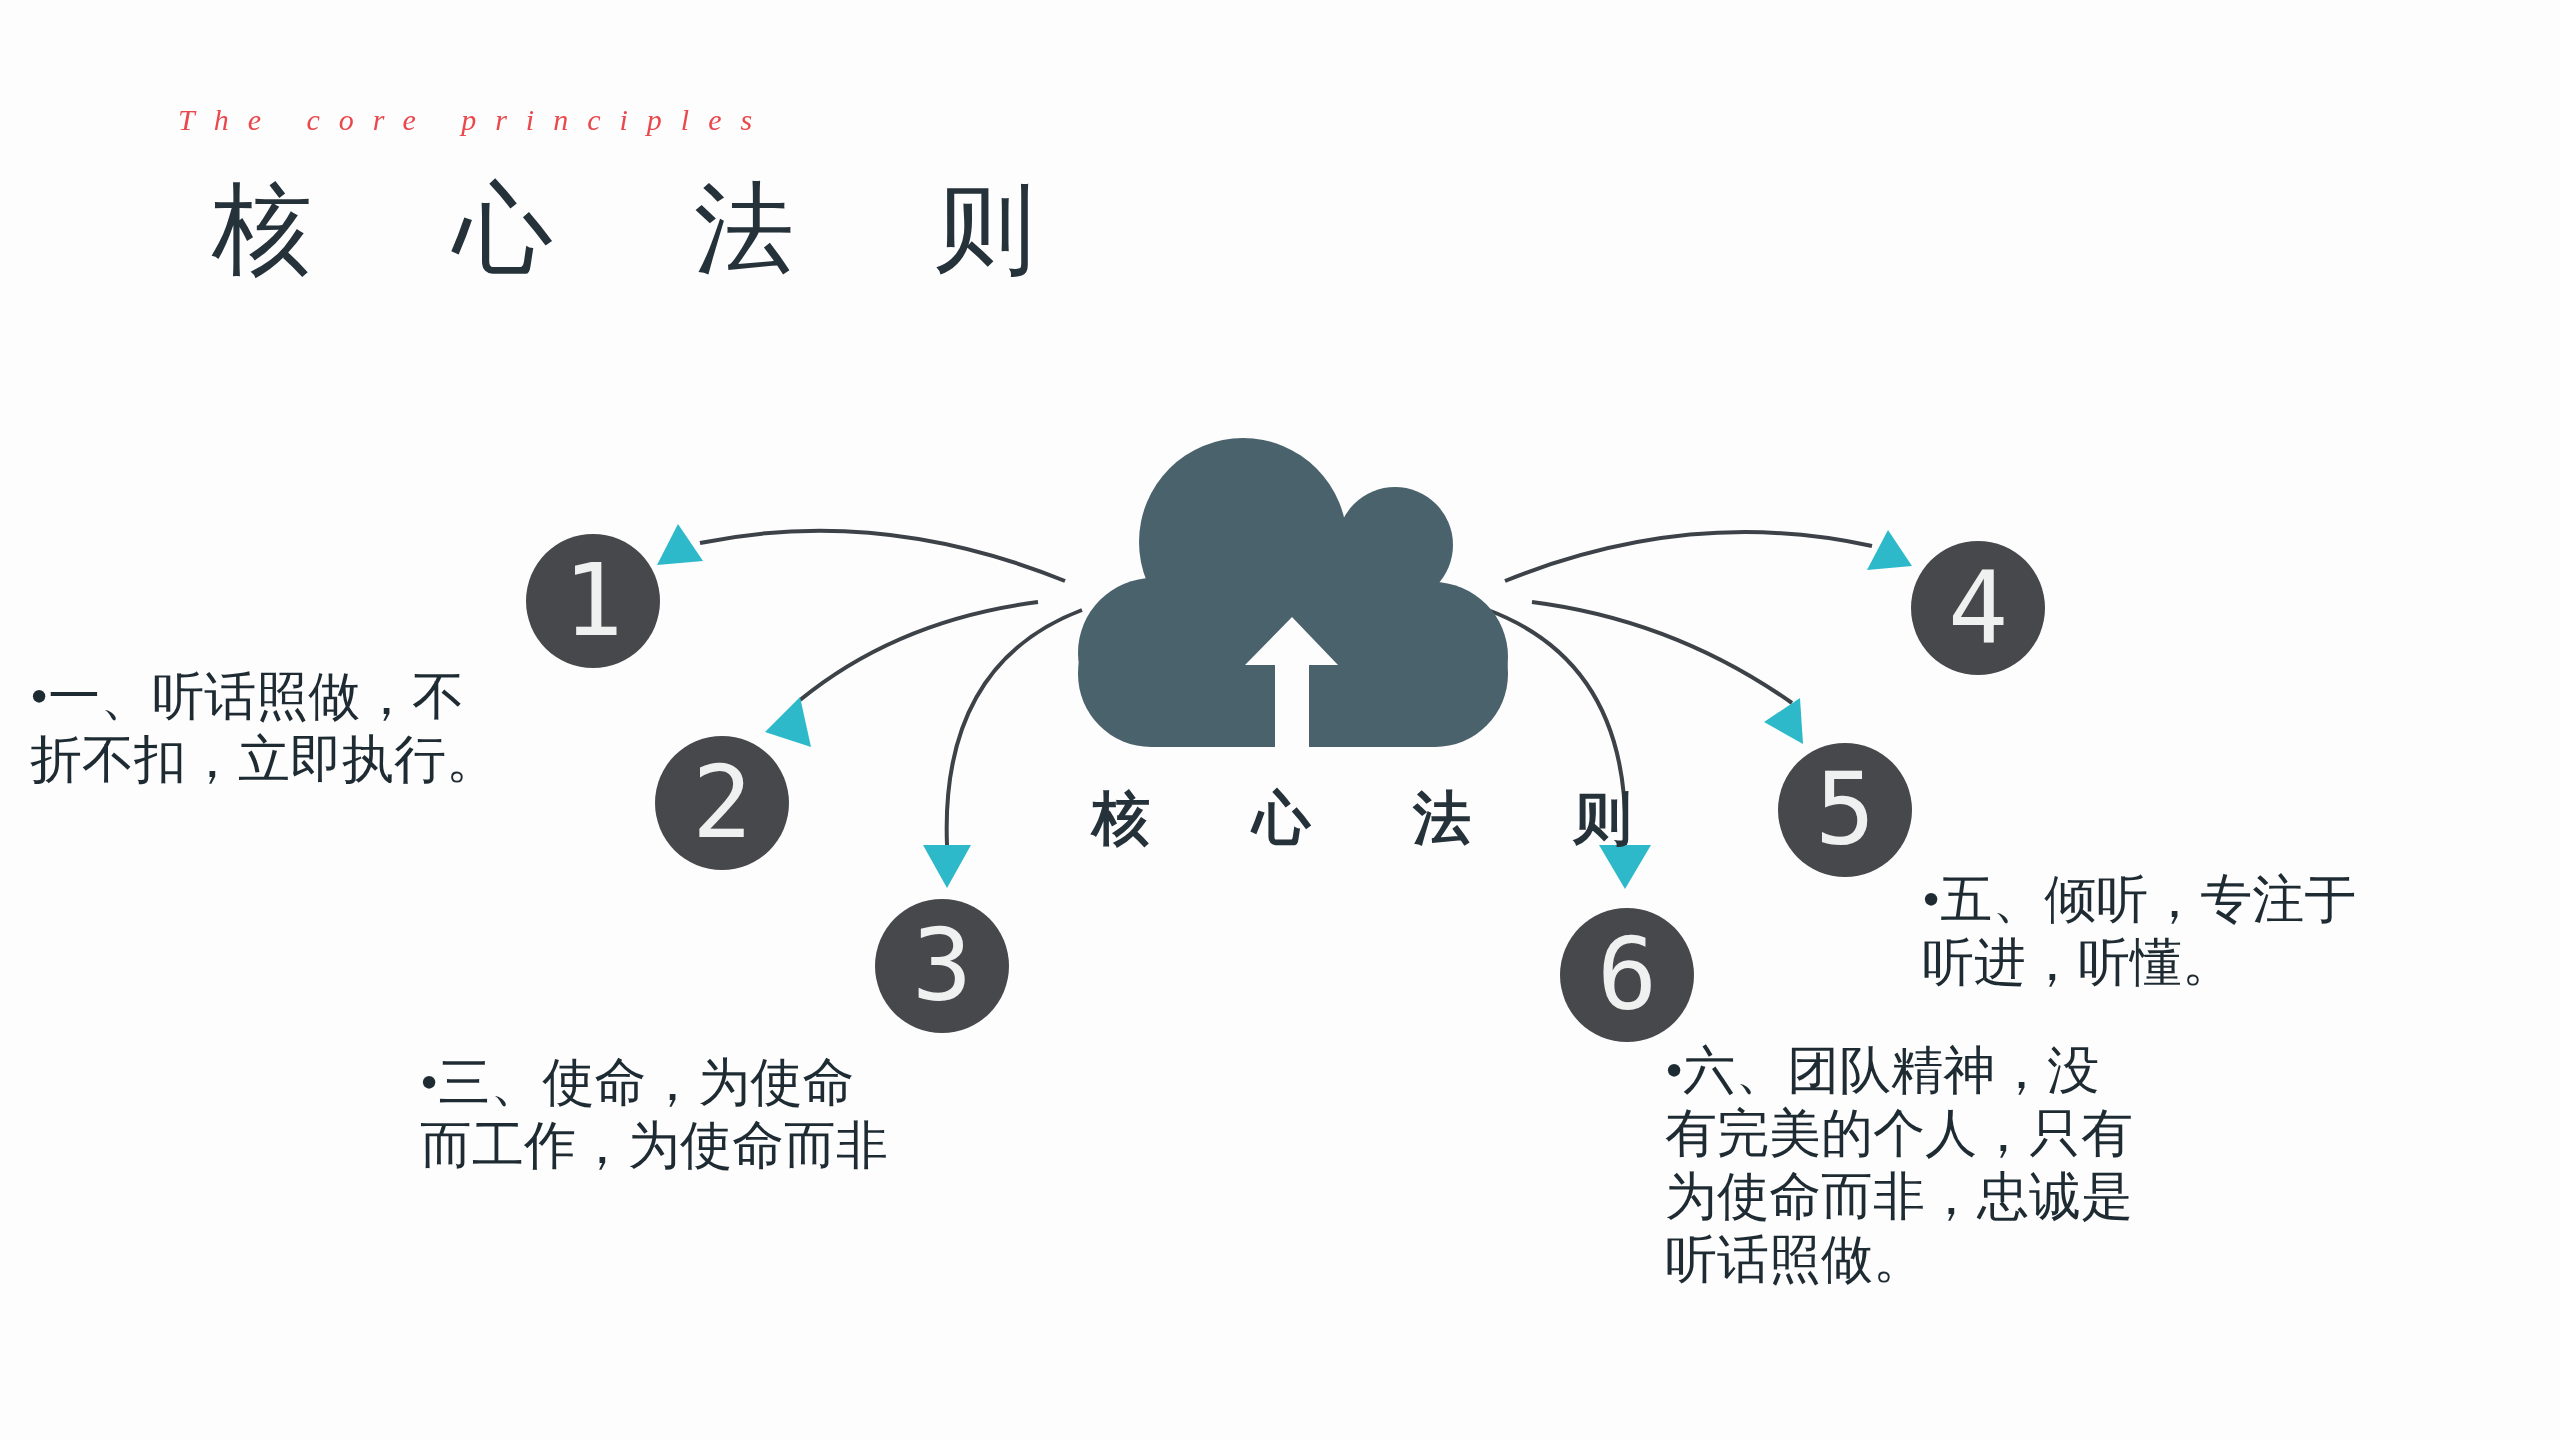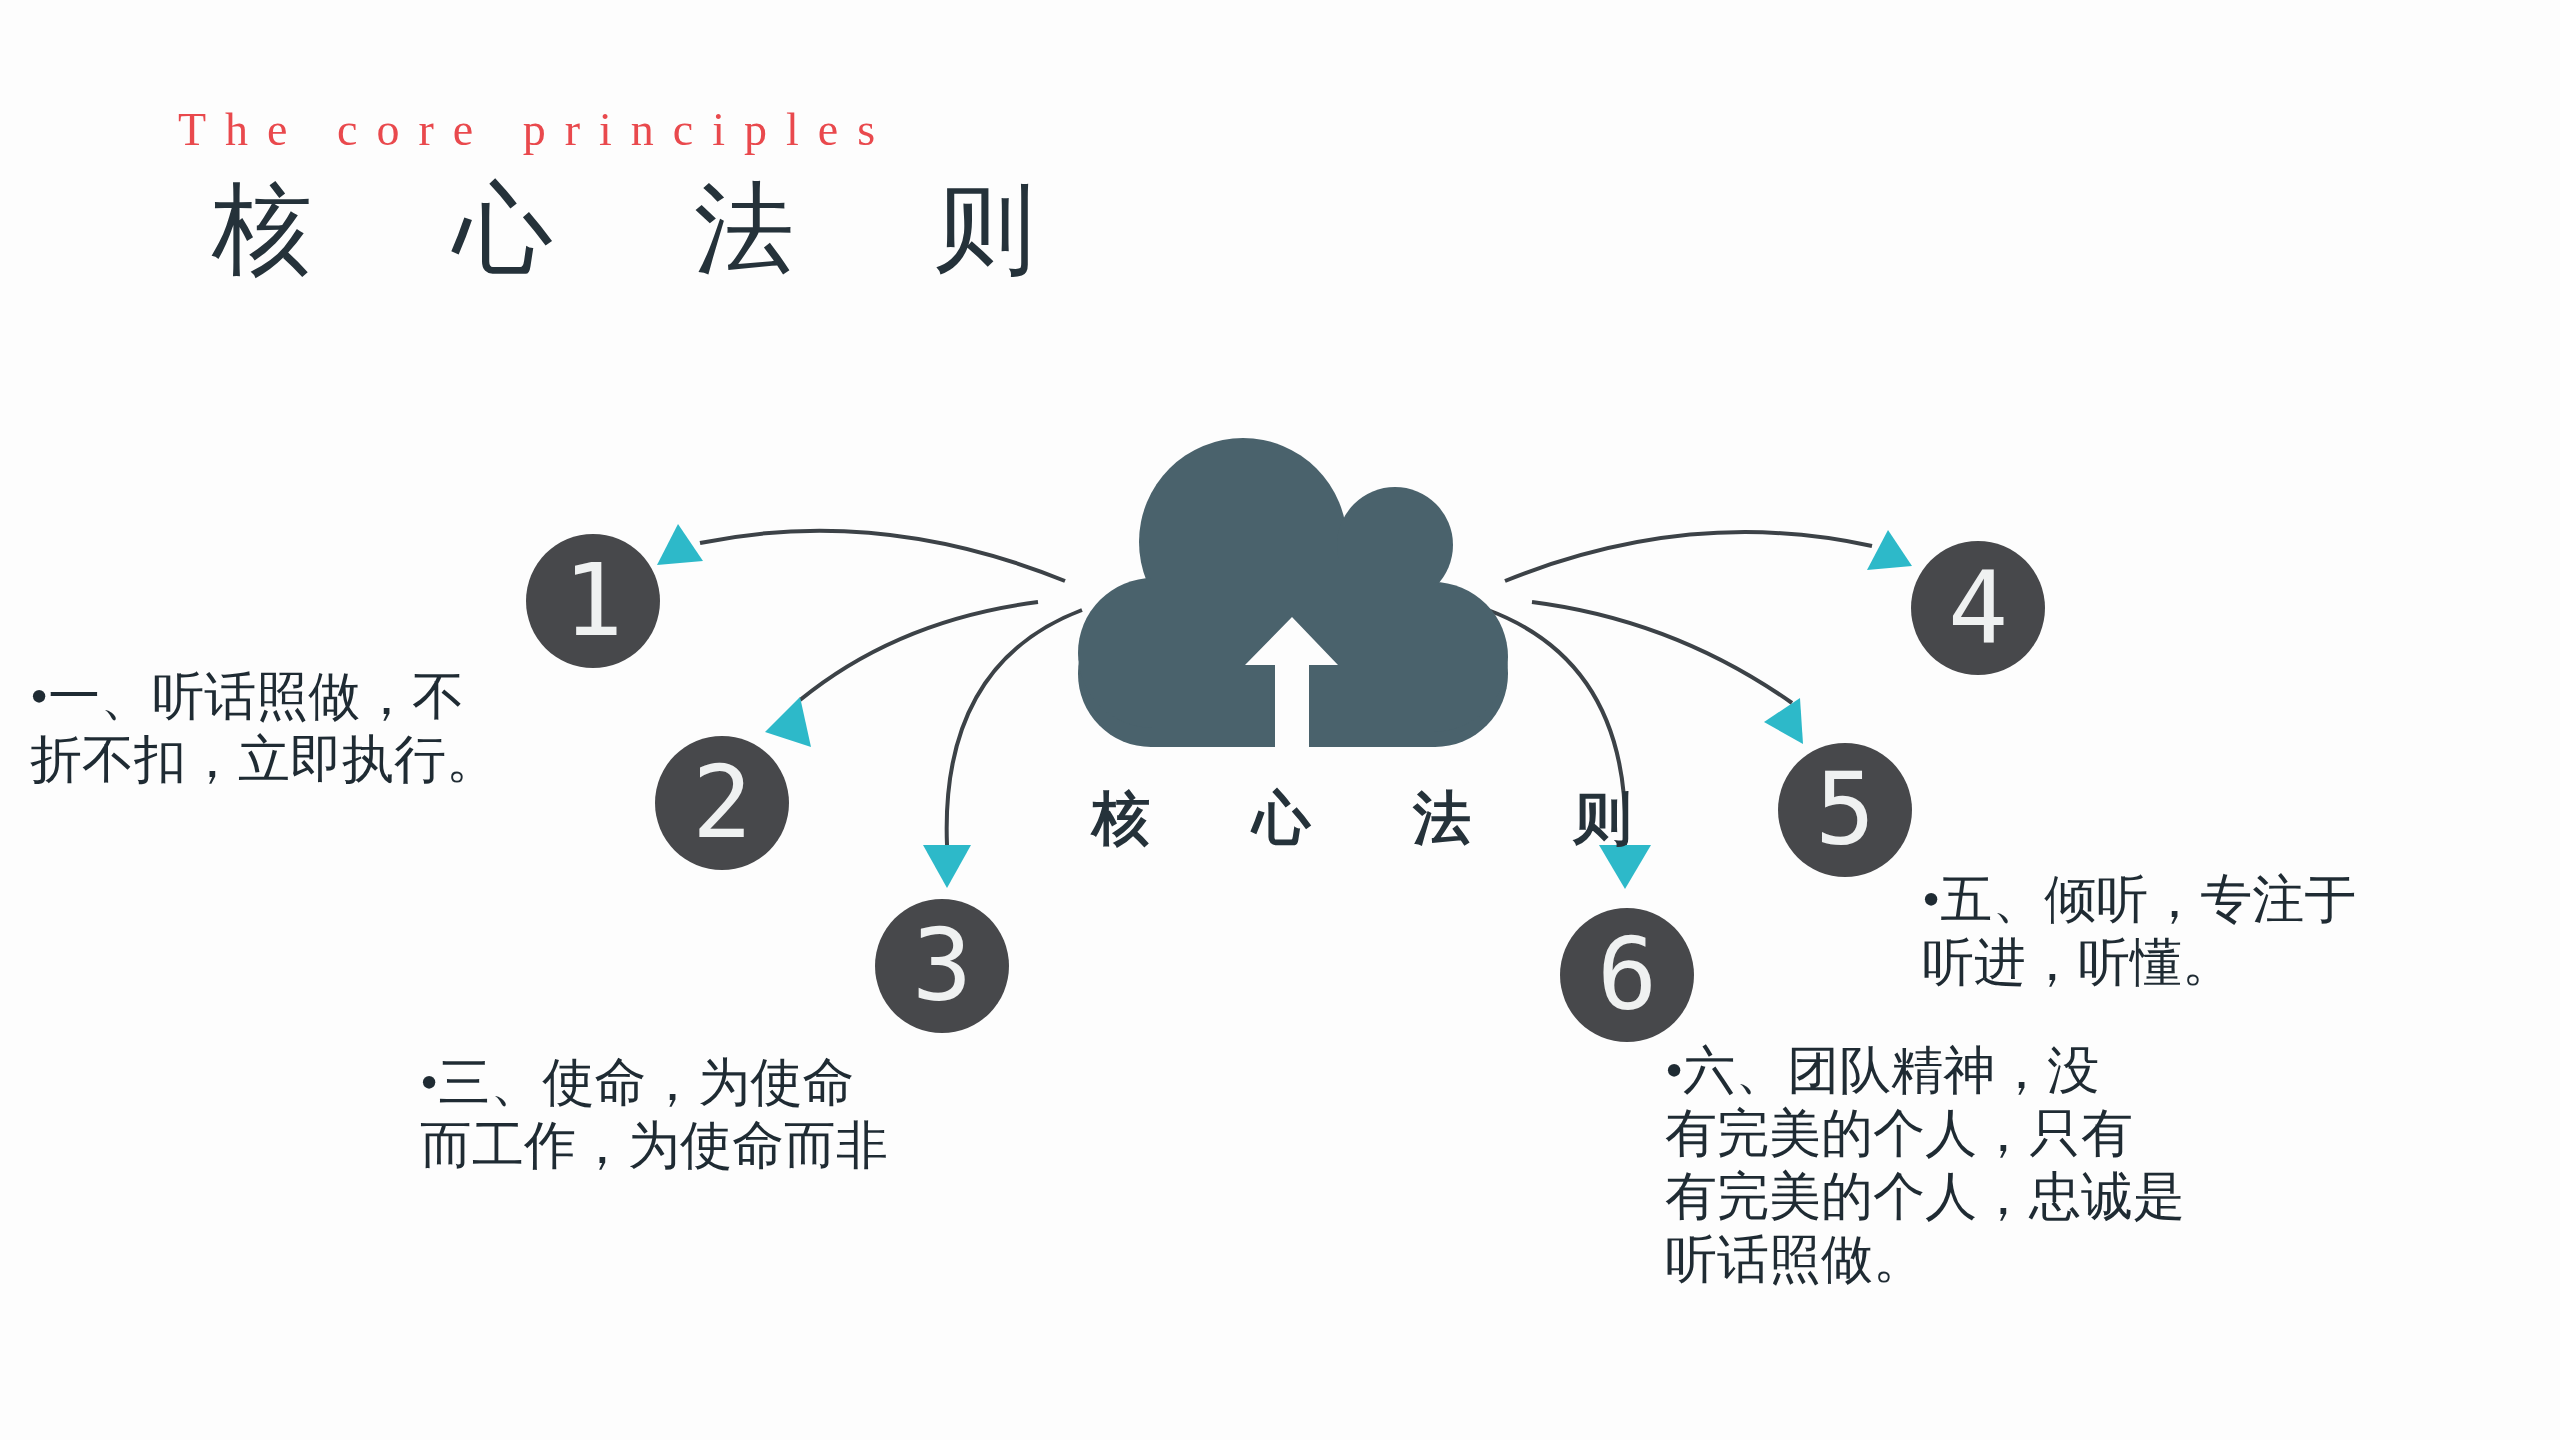--- a/index.html
+++ b/index.html
@@ -8,22 +8,22 @@
     background:#fdfdfd;
     font-family:"Liberation Serif","DejaVu Serif",serif;
   }
   .svg-layer{position:absolute;left:0;top:0;width:2560px;height:1440px;}
   .connector{stroke:var(--connector,#3c4247);stroke-width:4;fill:none;}
   .arrowhead{fill:var(--arrowhead-teal,#2db9c9);}
   .cloud-part{fill:var(--cloud,#4a626c);}
   .cutout{fill:#fdfdfd;}
   .subtitle{
     position:absolute;left:178px;top:102px;
-    font-size:46px;letter-spacing:19px;line-height:1.2;
-    color:var(--accent-red,#e9494d);white-space:nowrap;
+    font-size:30px;letter-spacing:19px;line-height:1.2;
+    color:var(--accent-red,#e9494d);white-space:nowrap;font-style:italic;
   }
   .title{
     position:absolute;left:212px;top:172px;
     font-size:100px;letter-spacing:58px;line-height:1.15;
     color:var(--title-text,#25323a);white-space:nowrap;
   }
   .cloud-label{
     position:absolute;left:1092px;top:786px;
     font-size:58px;letter-spacing:44px;line-height:1.15;font-weight:600;
     color:var(--title-text,#25323a);white-space:nowrap;
@@ -107,17 +107,17 @@
       <div>•三、使命，为使命</div>
       <div>而工作，为使命而非</div>
     </div>
   <div class="tblock" style="left:1922px;top:868px">
       <div>•五、倾听，专注于</div>
       <div>听进，听懂。</div>
     </div>
   <div class="tblock" style="left:1665px;top:1039px">
       <div>•六、团队精神，没</div>
       <div>有完美的个人，只有</div>
-      <div>有完美的个人，忠诚是</div>
+      <div>为使命而非，忠诚是</div>
       <div>听话照做。</div>
     </div>
 
 </div>
 
 </body></html>

